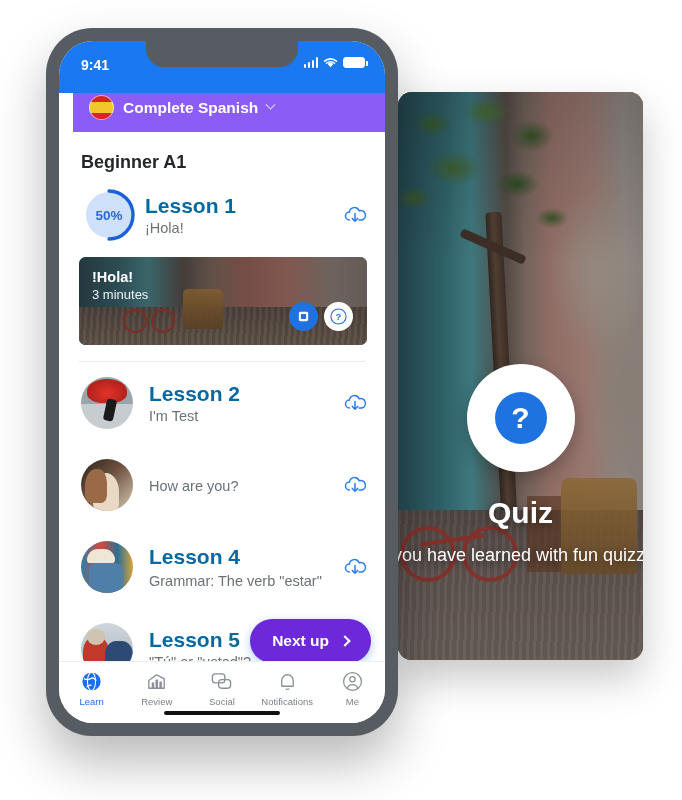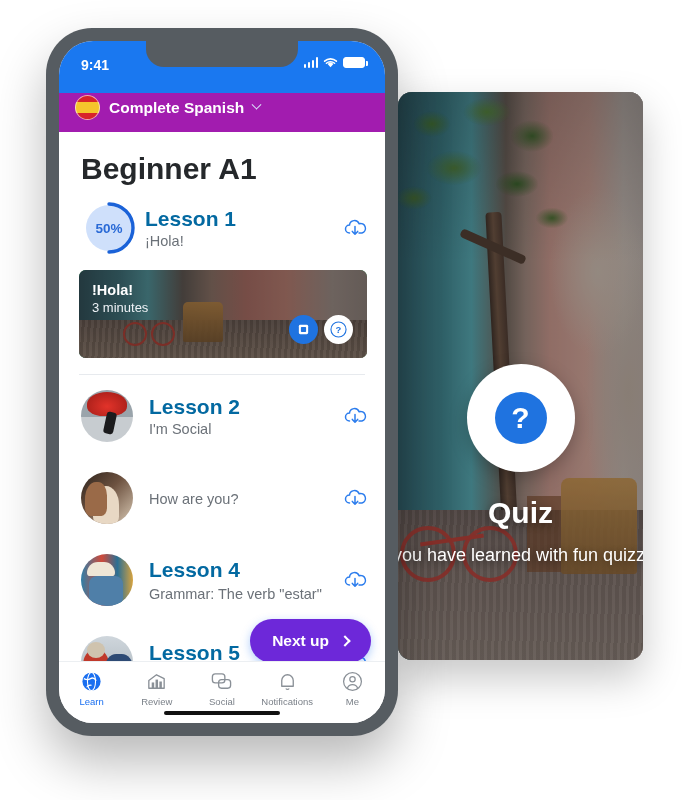--- a/index.html
+++ b/index.html
@@ -165,39 +165,40 @@
   .battery {
     width: 22px; height: 11px; border: 1.5px solid #fff; border-radius: 3px;
     position: relative; background: #fff;
   }
   .battery:after {
     content:''; position:absolute; right:-4px; top:3px;
     width:2px; height:5px; background:#fff; border-radius:0 1px 1px 0;
   }
 
   .appbar {
-    background: #a21caf;
+    background: #8b5cf6;
     display: flex; align-items: center; gap: 9px;
     padding: 2px 16px 12px 16px;
+    margin-left: 14px;
   }
   .flag {
     width: 25px; height: 25px; border-radius: 50%;
     background: linear-gradient(180deg,#d8232a 0 26%, #f5c52c 26% 74%, #d8232a 74% 100%);
     border: 1px solid rgba(255,255,255,0.6);
     flex: none;
   }
   .appbar-title { color: #fff; font-size: 15.5px; font-weight: bold; }
   .chev-down {
     width: 7px; height: 7px; border-right: 1.6px solid #dbe8fb;
     border-bottom: 1.6px solid #dbe8fb; transform: rotate(45deg) translate(-2px,-2px);
   }
 
   .content { position: relative; height: calc(100% - 52px - 39px); }
   .page-title {
-    font-size: 30px; font-weight: bold; color: #25282b;
+    font-size: 18px; font-weight: bold; color: #25282b;
     padding: 20px 22px 14px 22px;
   }
 
   
   .row1 { display: flex; align-items: center; padding: 0 18px 0 22px; gap: 8px; }
   .ring { position: relative; width: 56px; height: 56px; flex: none; }
   .ring svg { display: block; }
   .ring-label {
     position: absolute; inset: 0; display: flex; align-items: center; justify-content: center;
     font-size: 13.5px; font-weight: bold; color: #2a6ad6;
@@ -407,21 +408,21 @@
             </div>
           </div>
         </div>
 
         <div class="divider"></div>
 
         <div class="lrow">
           <div class="thumb t2"></div>
           <div class="row-txt">
             <div class="row-title">Lesson 2</div>
-            <div class="row-sub">I'm Social</div>
+            <div class="row-sub">I'm Test</div>
           </div>
           <svg class="dl" viewBox="0 0 24 24">
             <path d="M6.5 17 a4 4 0 0 1 0-8 a5 5 0 0 1 9.6-1.3 A3.6 3.6 0 0 1 19 17 H16" stroke="#2b7ced" stroke-width="1.5" fill="none" stroke-linecap="round"></path>
             <path d="M12 10.5 V18 M9.3 15.4 L12 18.2 L14.7 15.4" stroke="#2b7ced" stroke-width="1.5" fill="none" stroke-linecap="round" stroke-linejoin="round"></path>
           </svg>
         </div>
 
         <div class="lrow">
           <div class="thumb t3"></div>
           <div class="row-txt">

